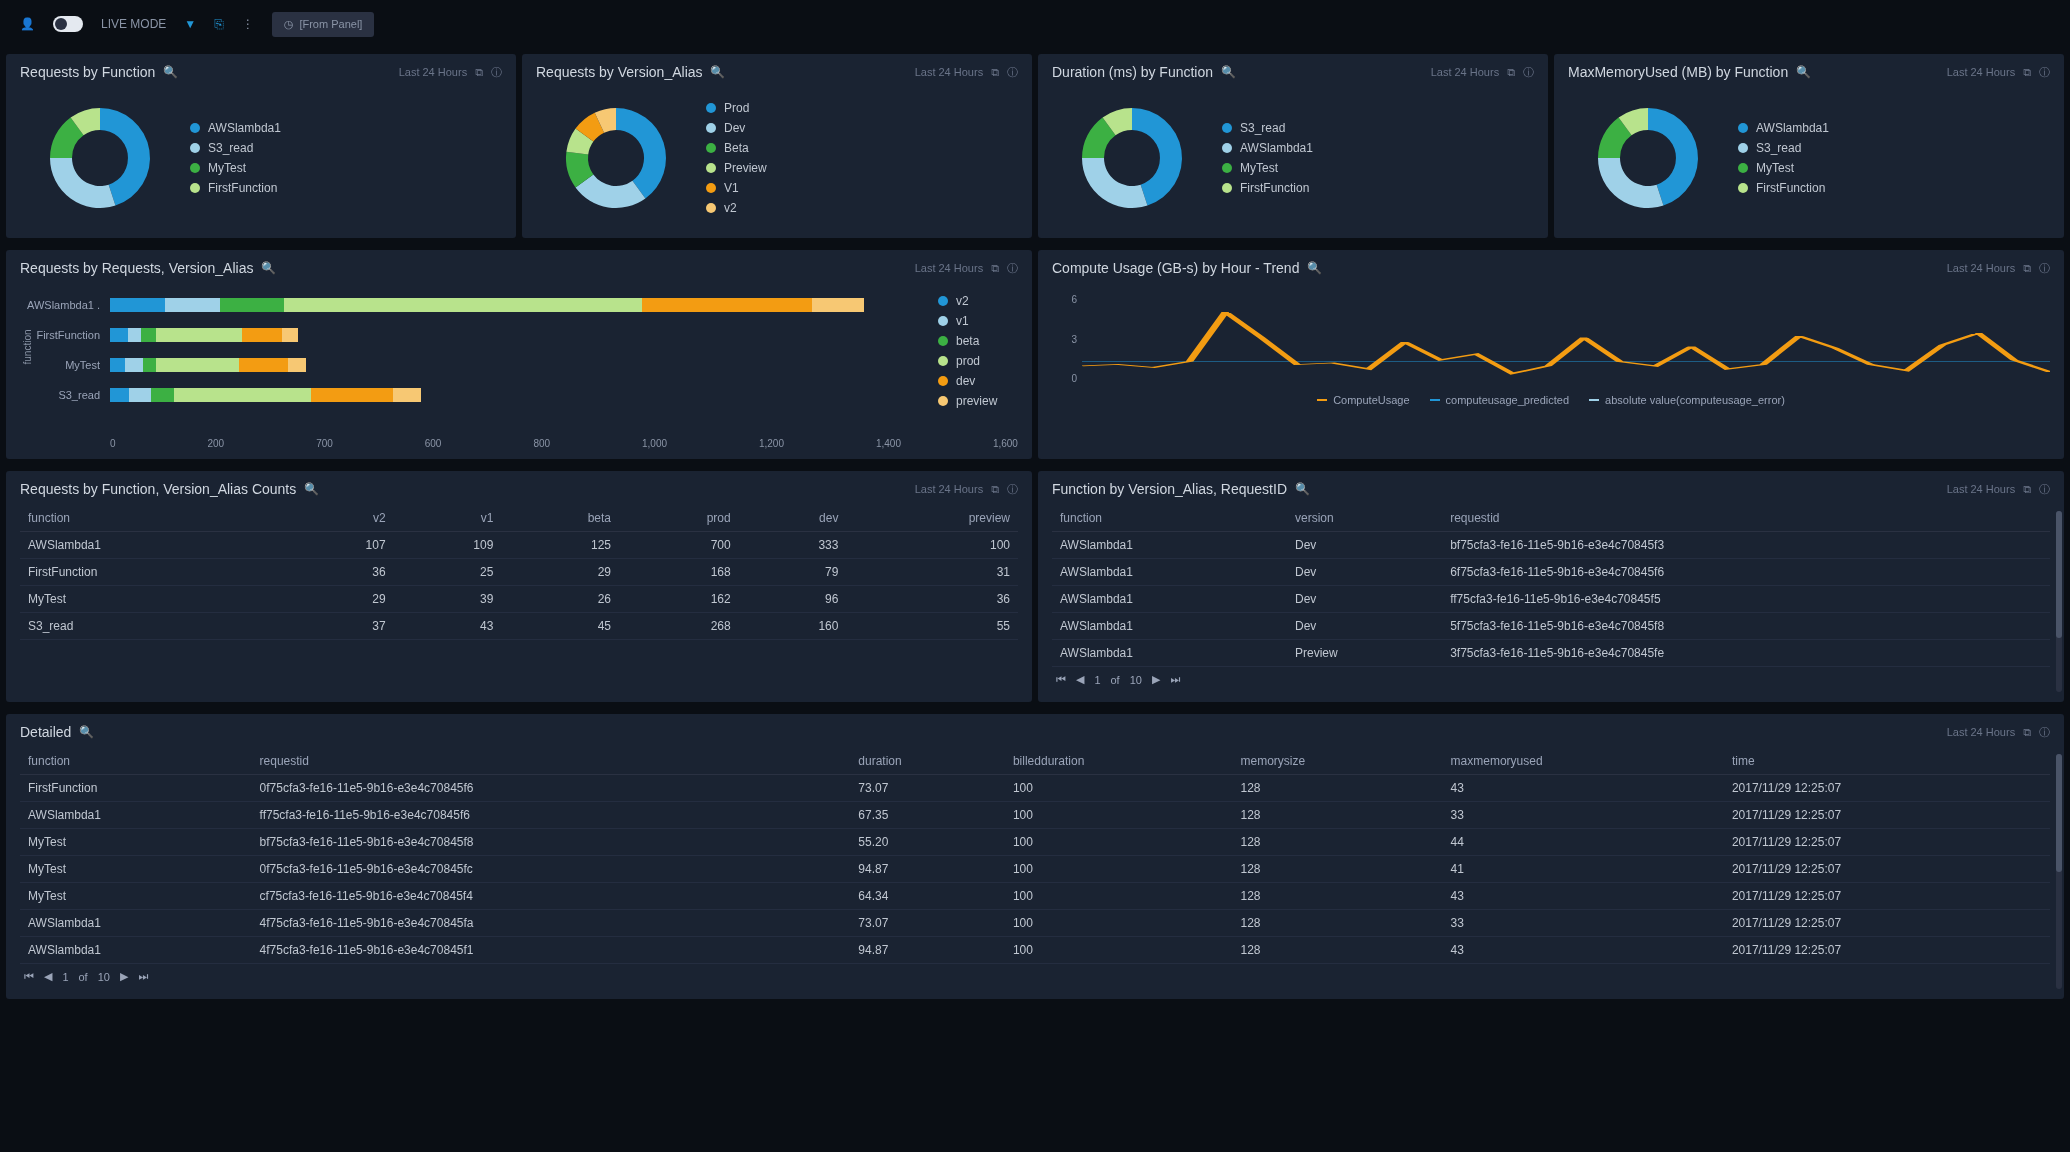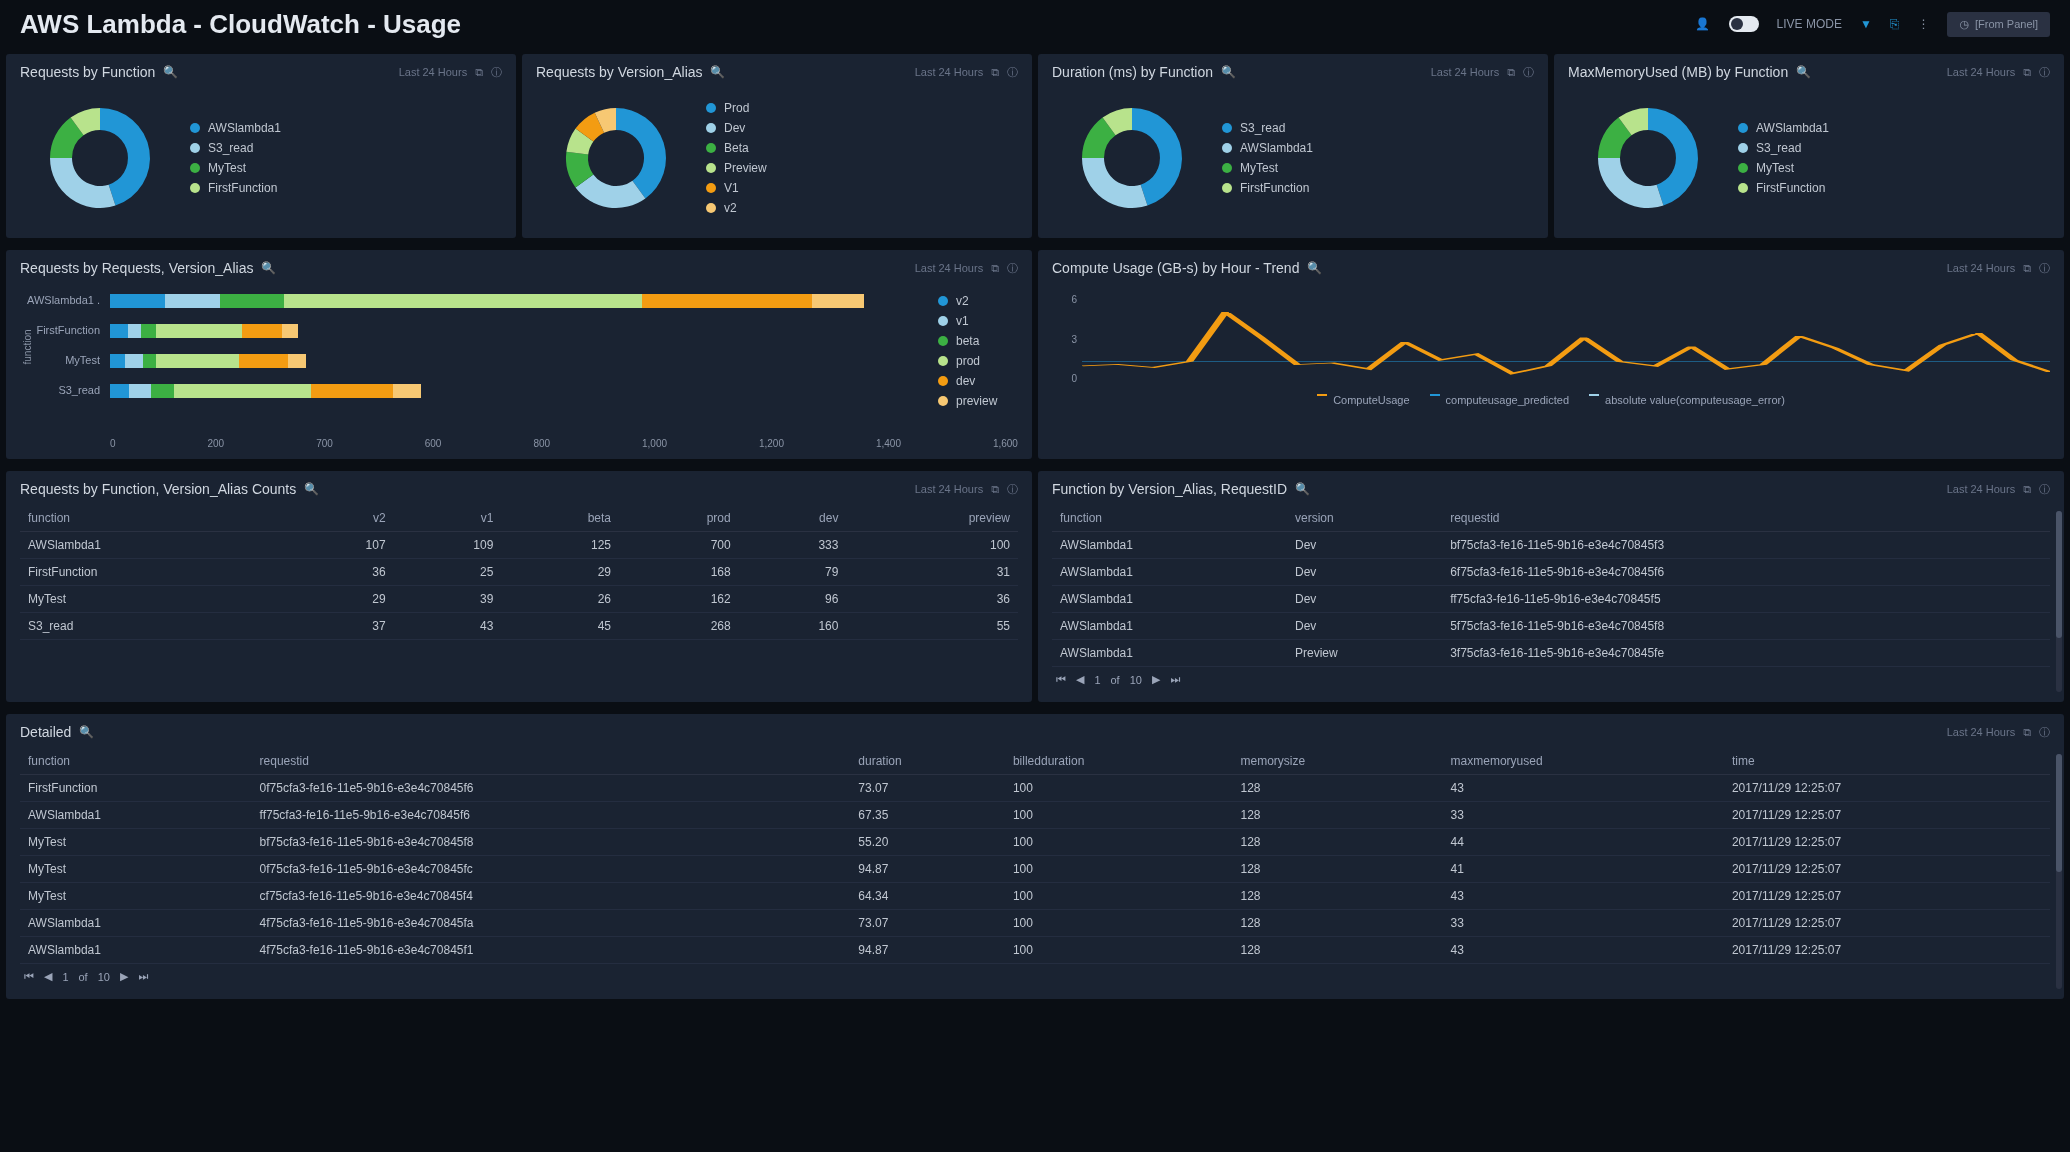--- a/index.html
+++ b/index.html
@@ -20,48 +20,47 @@
 .mag{color:#6a7489;font-size:12px;margin-left:8px;cursor:pointer}
 .panel-meta{margin-left:auto;display:flex;align-items:center;gap:8px;color:#6a7489;font-size:11px}
 .panel-meta .ic{cursor:pointer}
 .donut-body{display:flex;align-items:center;gap:30px;padding:10px 20px}
 .donut{width:120px;height:120px}
 .legend{display:flex;flex-direction:column;gap:6px}
 .legend-item{display:flex;align-items:center;gap:8px;font-size:12px;color:#c0c7d1}
 .dot{width:10px;height:10px;border-radius:50%}
 .hbar-body{display:flex;gap:10px;padding:10px 0}
 .hbar-chart{flex:1;position:relative;height:130px}
-.hbar-row{display:flex;height:22px;margin-bottom:8px}
+.hbar-row{display:flex;align-items:center;height:22px;margin-bottom:8px}
 .hbar-label{width:90px;text-align:right;padding-right:10px;font-size:11px;color:#9aa4b8}
 .hbar-segments{display:flex;height:14px}
 .hbar-seg{height:100%}
 .hbar-axis{display:flex;margin-left:90px;justify-content:space-between;font-size:10px;color:#8a94a6;margin-top:4px}
 .yaxis-label{position:absolute;left:-10px;top:50%;transform:rotate(-90deg) translateX(50%);font-size:10px;color:#8a94a6}
 .line-body{padding:10px 0;position:relative}
 .line-chart{height:90px;position:relative;margin-left:30px}
 .line-ylabels{position:absolute;left:-25px;top:0;height:100%;display:flex;flex-direction:column;justify-content:space-between;font-size:10px;color:#8a94a6;text-align:right;width:20px}
 .line-xaxis{display:flex;justify-content:space-between;font-size:10px;color:#8a94a6;margin:6px 30px 0}
 .line-xaxis>div{text-align:center}
 .line-legend{display:flex;justify-content:center;gap:20px;margin-top:10px;font-size:11px;color:#9aa4b8}
-.line-legend .li{display:flex;align-items:flex-start;gap:6px}
+.line-legend .li{display:flex;align-items:center;gap:6px}
 .sq{width:10px;height:2px}
 table{width:100%;border-collapse:collapse;font-size:12px}
 th{text-align:left;padding:6px 8px;color:#9aa4b8;font-weight:500;border-bottom:1px solid #2a3142}
 th.r,td.r{text-align:right}
 td{padding:6px 8px;border-bottom:1px solid #242d40;color:#c0c7d1}
 .pagination{display:flex;align-items:center;gap:10px;padding:6px 4px;font-size:11px;color:#9aa4b8}
 .pagination .icon{font-size:11px}
 .scroll-indicator{position:absolute;right:2px;top:40px;bottom:10px;width:6px;background:#2a3142;border-radius:3px}
 .scroll-thumb{width:100%;background:#4a5468;border-radius:3px}
 </style>
 </head>
 <body>
 
 <div class="header">
-  <h1>AWS Lambda - CloudWatch - Usage</h1>
   <div class="header-controls">
     <span class="icon">👤</span>
     <div class="toggle"></div>
     <span>LIVE MODE</span>
     <span class="icon" style="color:#2196d6">▼</span>
     <span class="icon" style="color:#2196d6">⎘</span>
     <span class="icon">⋮</span>
     <div class="from-panel">
       <span>◷</span>
       <span>[From Panel]</span>

